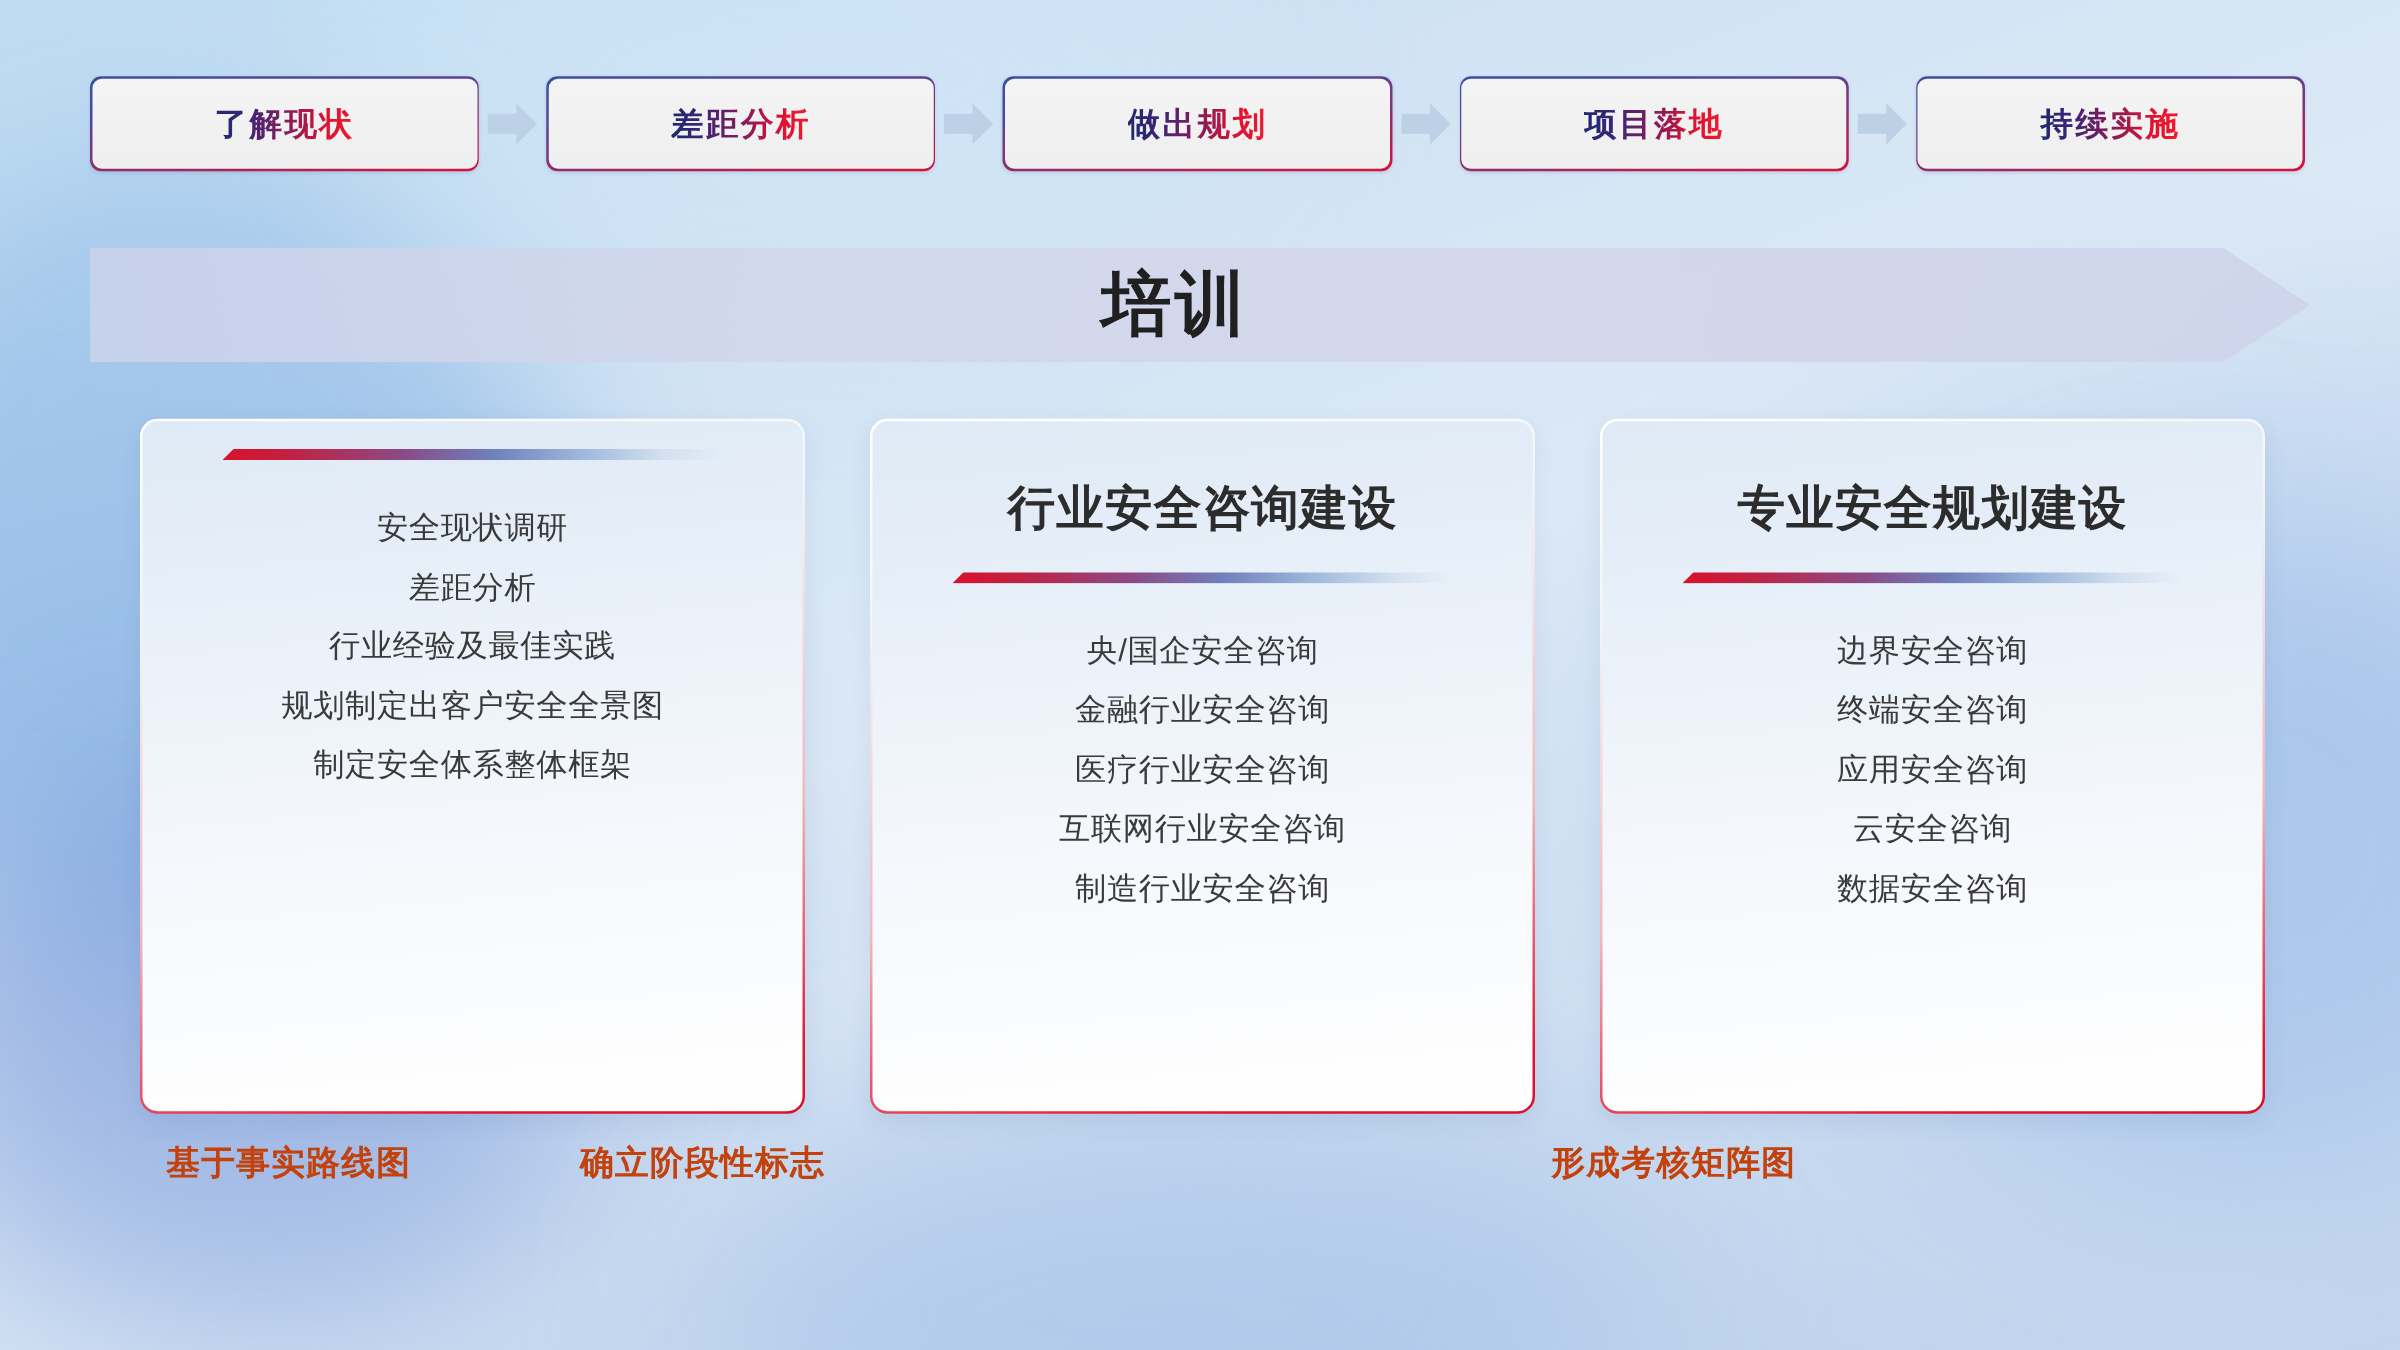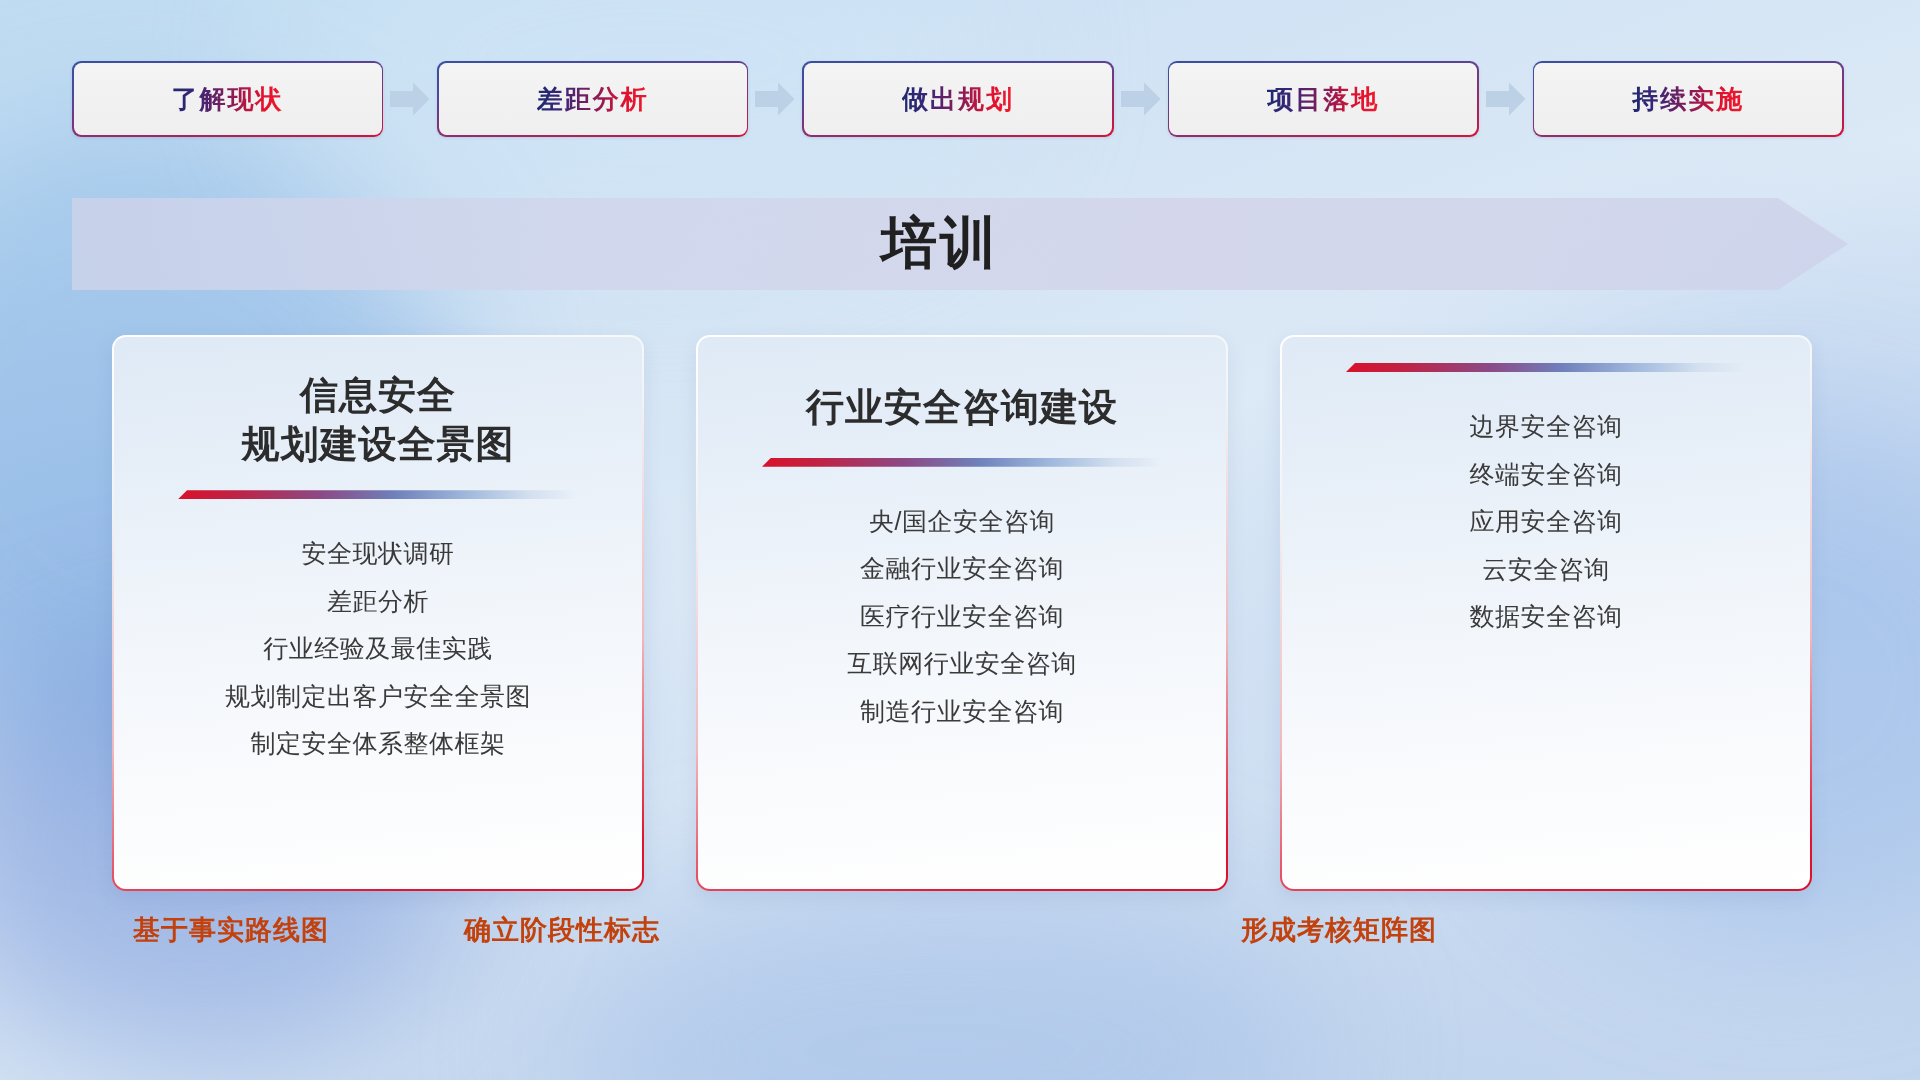--- a/index.html
+++ b/index.html
@@ -261,22 +261,20 @@
 
 <div class="banner">
   <div class="banner-shape"></div>
   <div class="banner-label">培训</div>
 </div>
 
 <div class="cards">
 
   <div class="card card-1">
     <div class="card-inner">
-      <div class="card-title">信息安全
-规划建设全景图</div>
       <div class="card-rule"></div>
       <div class="card-list">
         <div class="card-item">安全现状调研</div>
         <div class="card-item">差距分析</div>
         <div class="card-item">行业经验及最佳实践</div>
         <div class="card-item">规划制定出客户安全全景图</div>
         <div class="card-item">制定安全体系整体框架</div>
       </div>
     </div>
   </div>
@@ -290,20 +288,21 @@
         <div class="card-item">金融行业安全咨询</div>
         <div class="card-item">医疗行业安全咨询</div>
         <div class="card-item">互联网行业安全咨询</div>
         <div class="card-item">制造行业安全咨询</div>
       </div>
     </div>
   </div>
 
   <div class="card card-3">
     <div class="card-inner">
+      <div class="card-title">专业安全规划建设</div>
       <div class="card-rule"></div>
       <div class="card-list">
         <div class="card-item">边界安全咨询</div>
         <div class="card-item">终端安全咨询</div>
         <div class="card-item">应用安全咨询</div>
         <div class="card-item">云安全咨询</div>
         <div class="card-item">数据安全咨询</div>
       </div>
     </div>
   </div>

